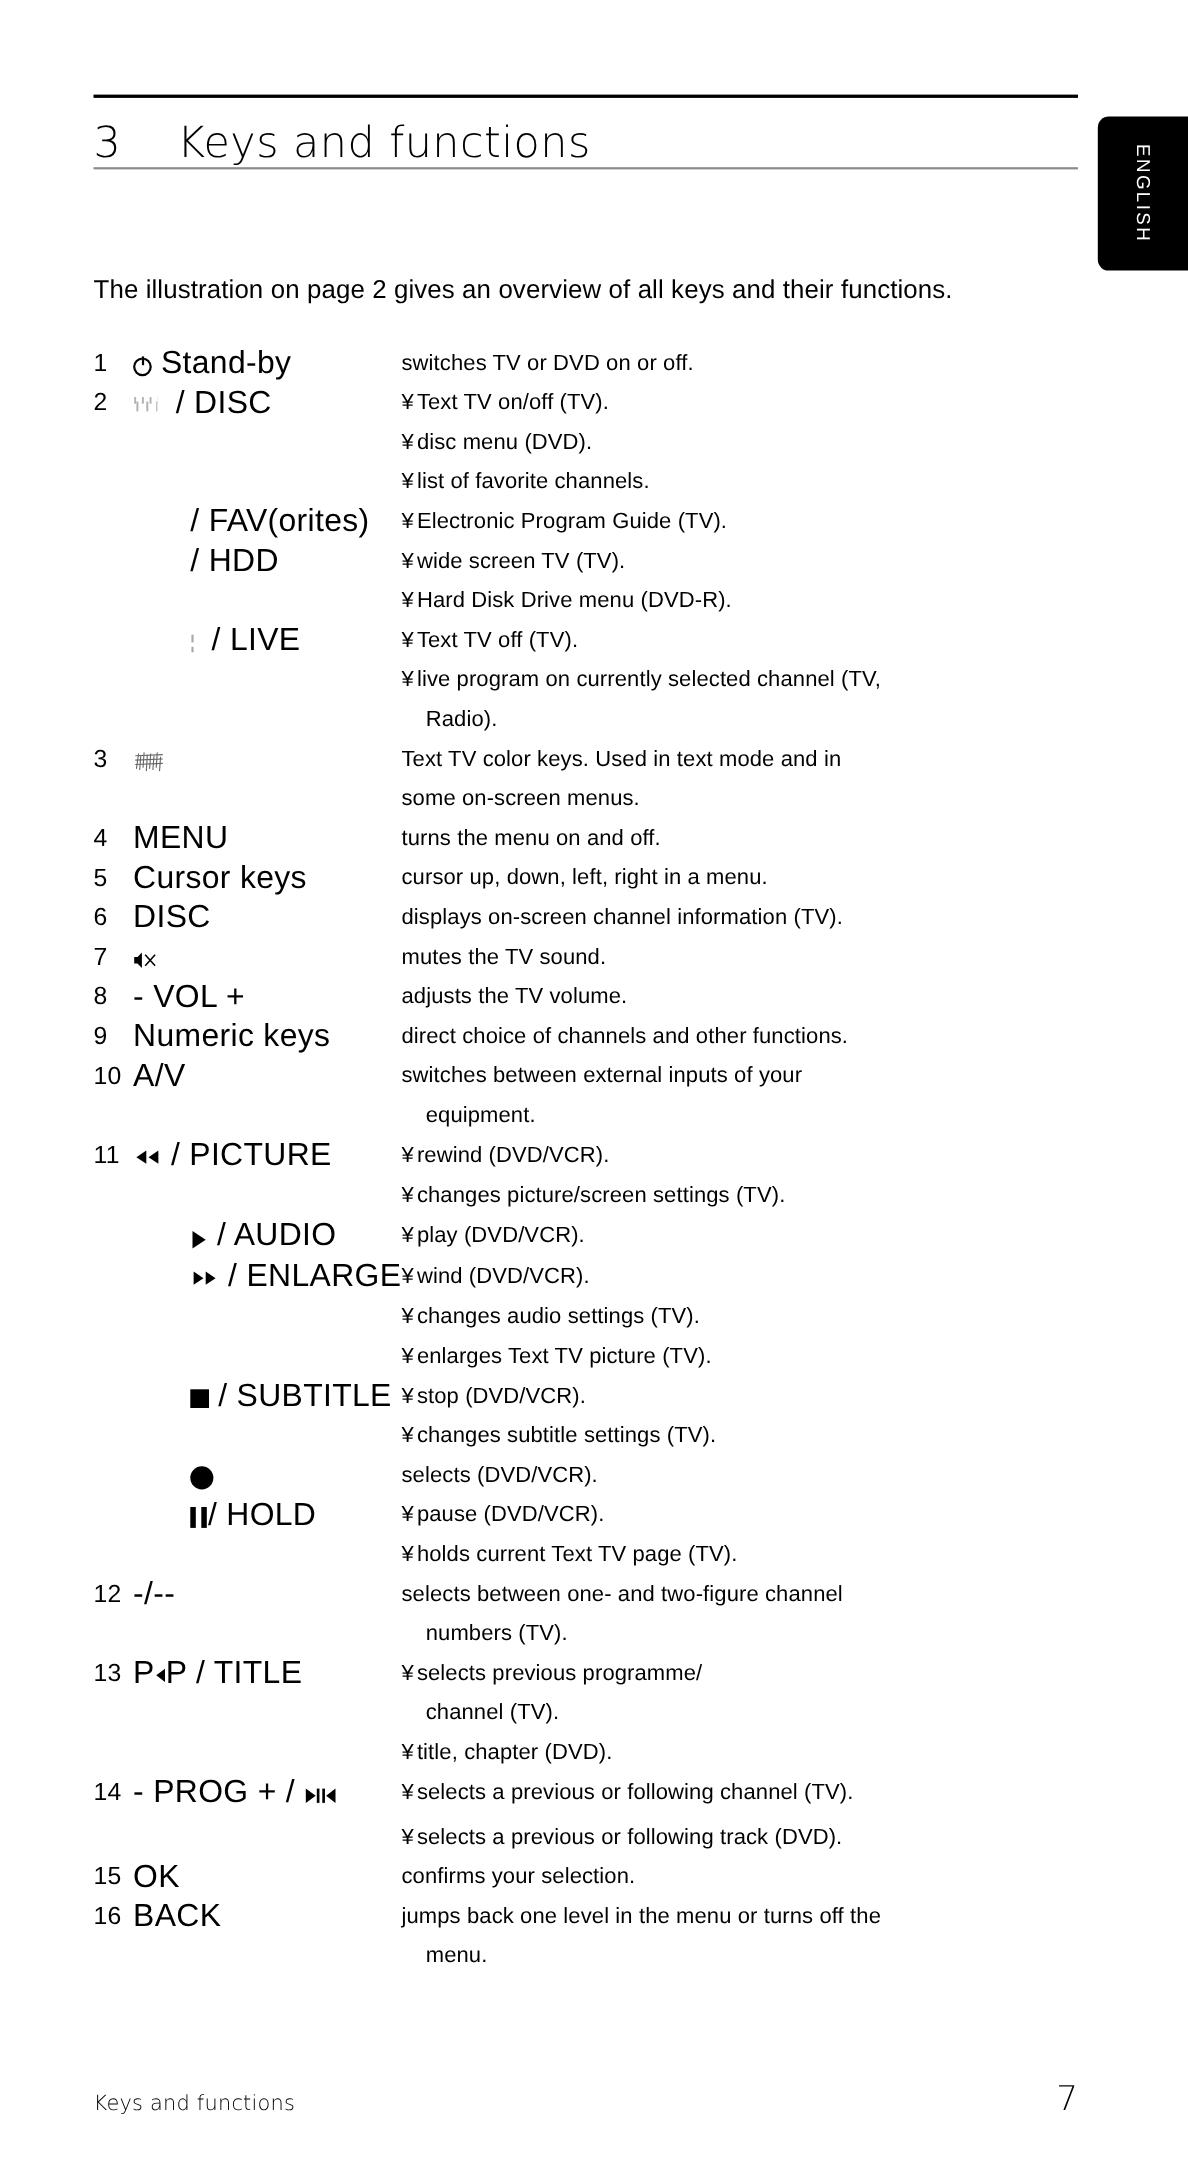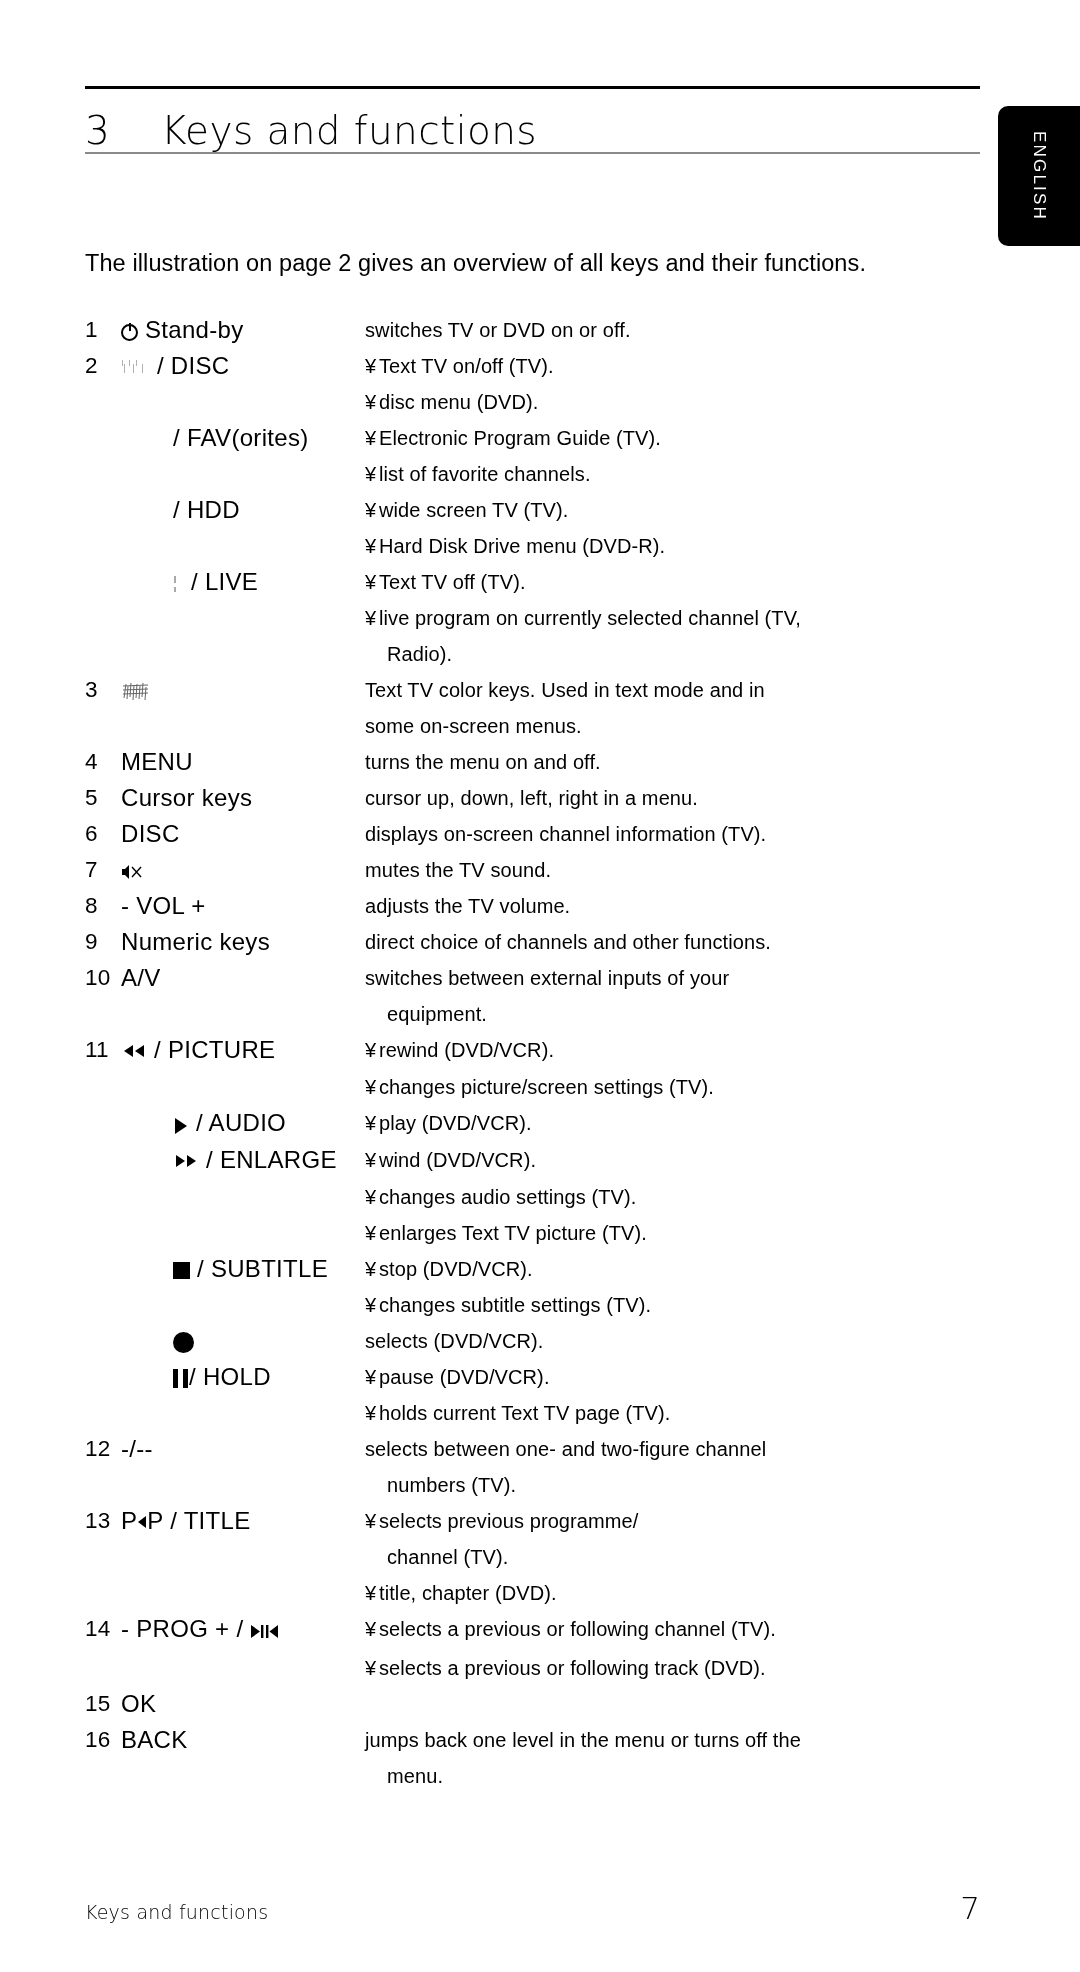--- a/index.html
+++ b/index.html
@@ -113,21 +113,21 @@
   .kidx {
     width: 36px;
     flex: 0 0 36px;
     font-size: 22.5px;
     line-height: 36px;
     letter-spacing: 0.2px;
   }
   .klabel {
     width: 244px;
     flex: 0 0 244px;
-    font-size: 24px;
+    font-size: 29px;
     line-height: 36px;
     letter-spacing: 0.3px;
     white-space: nowrap;
   }
   .klabel.ind {
     padding-left: 52px;
     width: 192px;
     flex: 0 0 192px;
   }
   .kdesc {
@@ -304,27 +304,27 @@
         <span class="klabel"><span class="gi gi-faint"></span>&nbsp;&nbsp;/ DISC</span>
         <span class="kdesc"><span class="bul">¥</span>Text TV on/off (TV).</span>
       </div>
       <div class="krow">
         <span class="kidx"></span>
         <span class="klabel"></span>
         <span class="kdesc"><span class="bul">¥</span>disc menu (DVD).</span>
       </div>
       <div class="krow">
         <span class="kidx"></span>
+        <span class="klabel ind"></span>
+        <span class="kdesc"><span class="bul">¥</span>list of favorite channels.</span>
+      </div>
+      <div class="krow">
+        <span class="kidx"></span>
         <span class="klabel ind">/ FAV(orites)</span>
         <span class="kdesc"><span class="bul">¥</span>Electronic Program Guide (TV).</span>
-      </div>
-      <div class="krow">
-        <span class="kidx"></span>
-        <span class="klabel ind"></span>
-        <span class="kdesc"><span class="bul">¥</span>list of favorite channels.</span>
       </div>
       <div class="krow">
         <span class="kidx"></span>
         <span class="klabel ind">/ HDD</span>
         <span class="kdesc"><span class="bul">¥</span>wide screen TV (TV).</span>
       </div>
       <div class="krow">
         <span class="kidx"></span>
         <span class="klabel ind"></span>
         <span class="kdesc"><span class="bul">¥</span>Hard Disk Drive menu (DVD-R).</span>
@@ -501,20 +501,21 @@
         <span class="kdesc"><span class="bul">¥</span>selects a previous or following channel (TV).</span>
       </div>
       <div class="krow">
         <span class="kidx"></span>
         <span class="klabel"></span>
         <span class="kdesc"><span class="bul">¥</span>selects a previous or following track (DVD).</span>
       </div>
       <div class="krow">
         <span class="kidx">15</span>
         <span class="klabel">OK</span>
+        <span class="kdesc">confirms your selection.</span>
       </div>
       <div class="krow">
         <span class="kidx">16</span>
         <span class="klabel">BACK</span>
         <span class="kdesc">jumps back one level in the menu or turns off the</span>
       </div>
       <div class="krow">
         <span class="kidx"></span>
         <span class="klabel"></span>
         <span class="kdesc cont">menu.</span>

